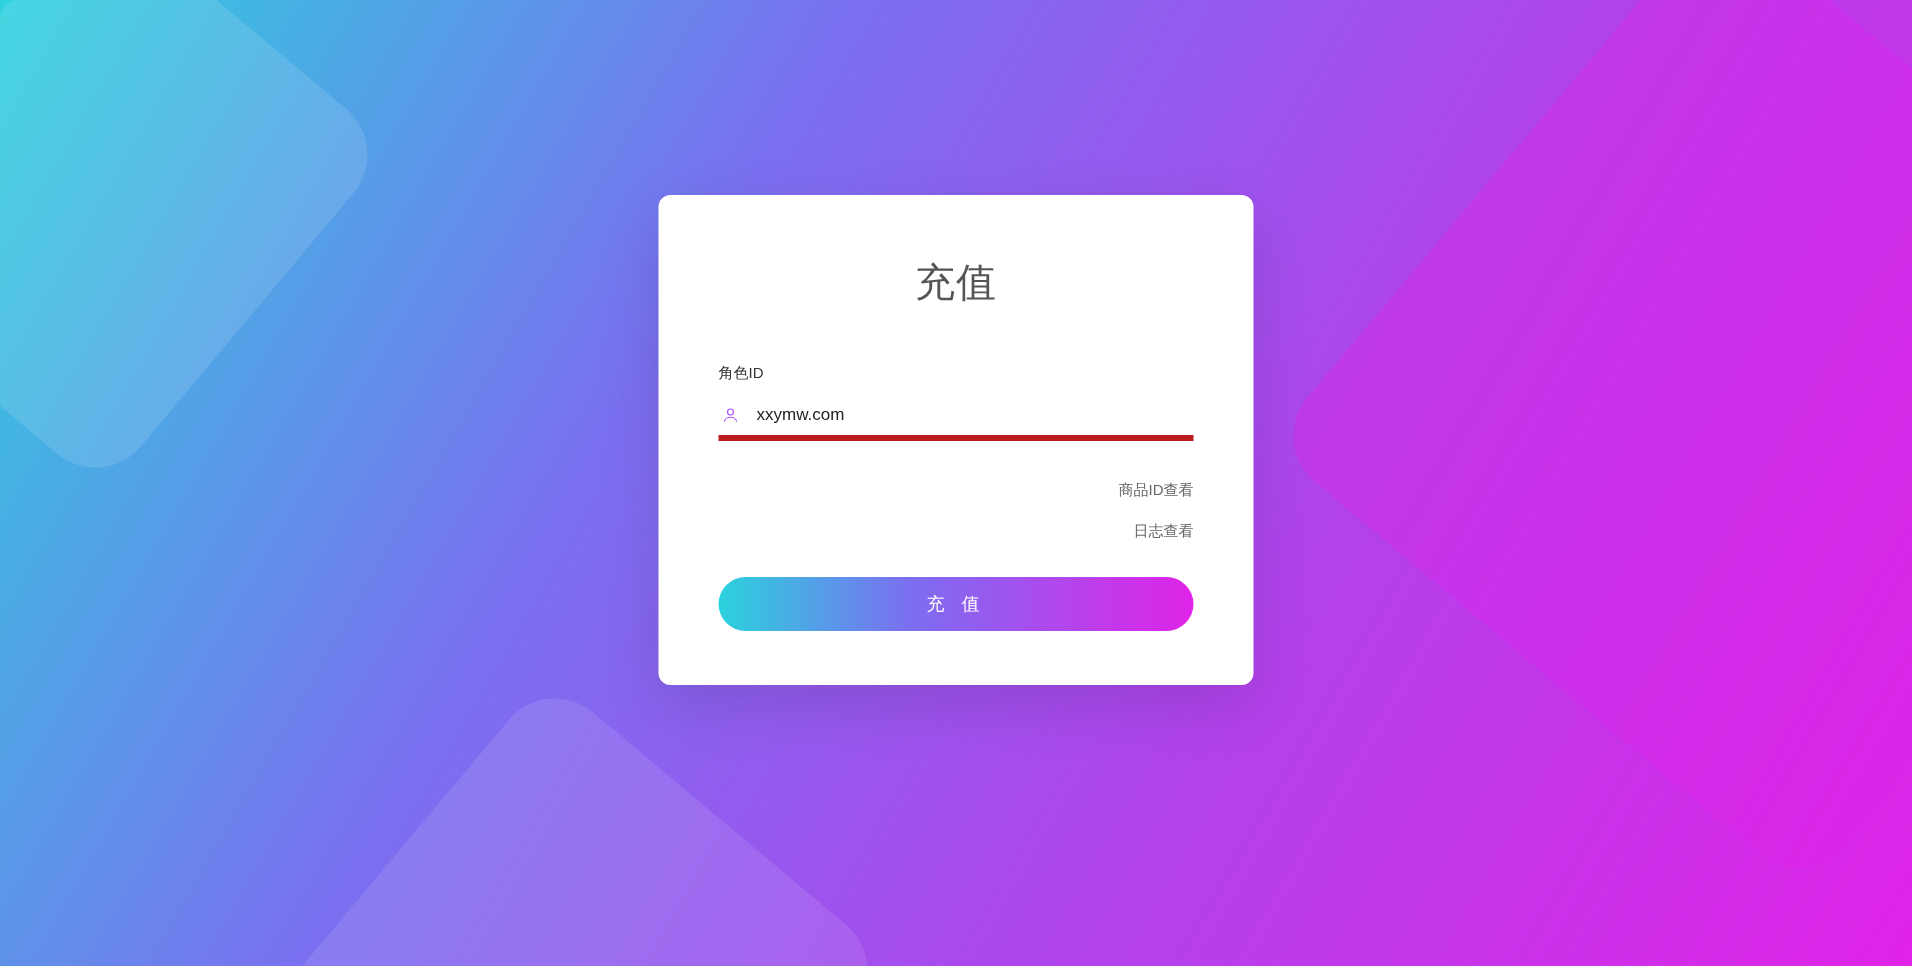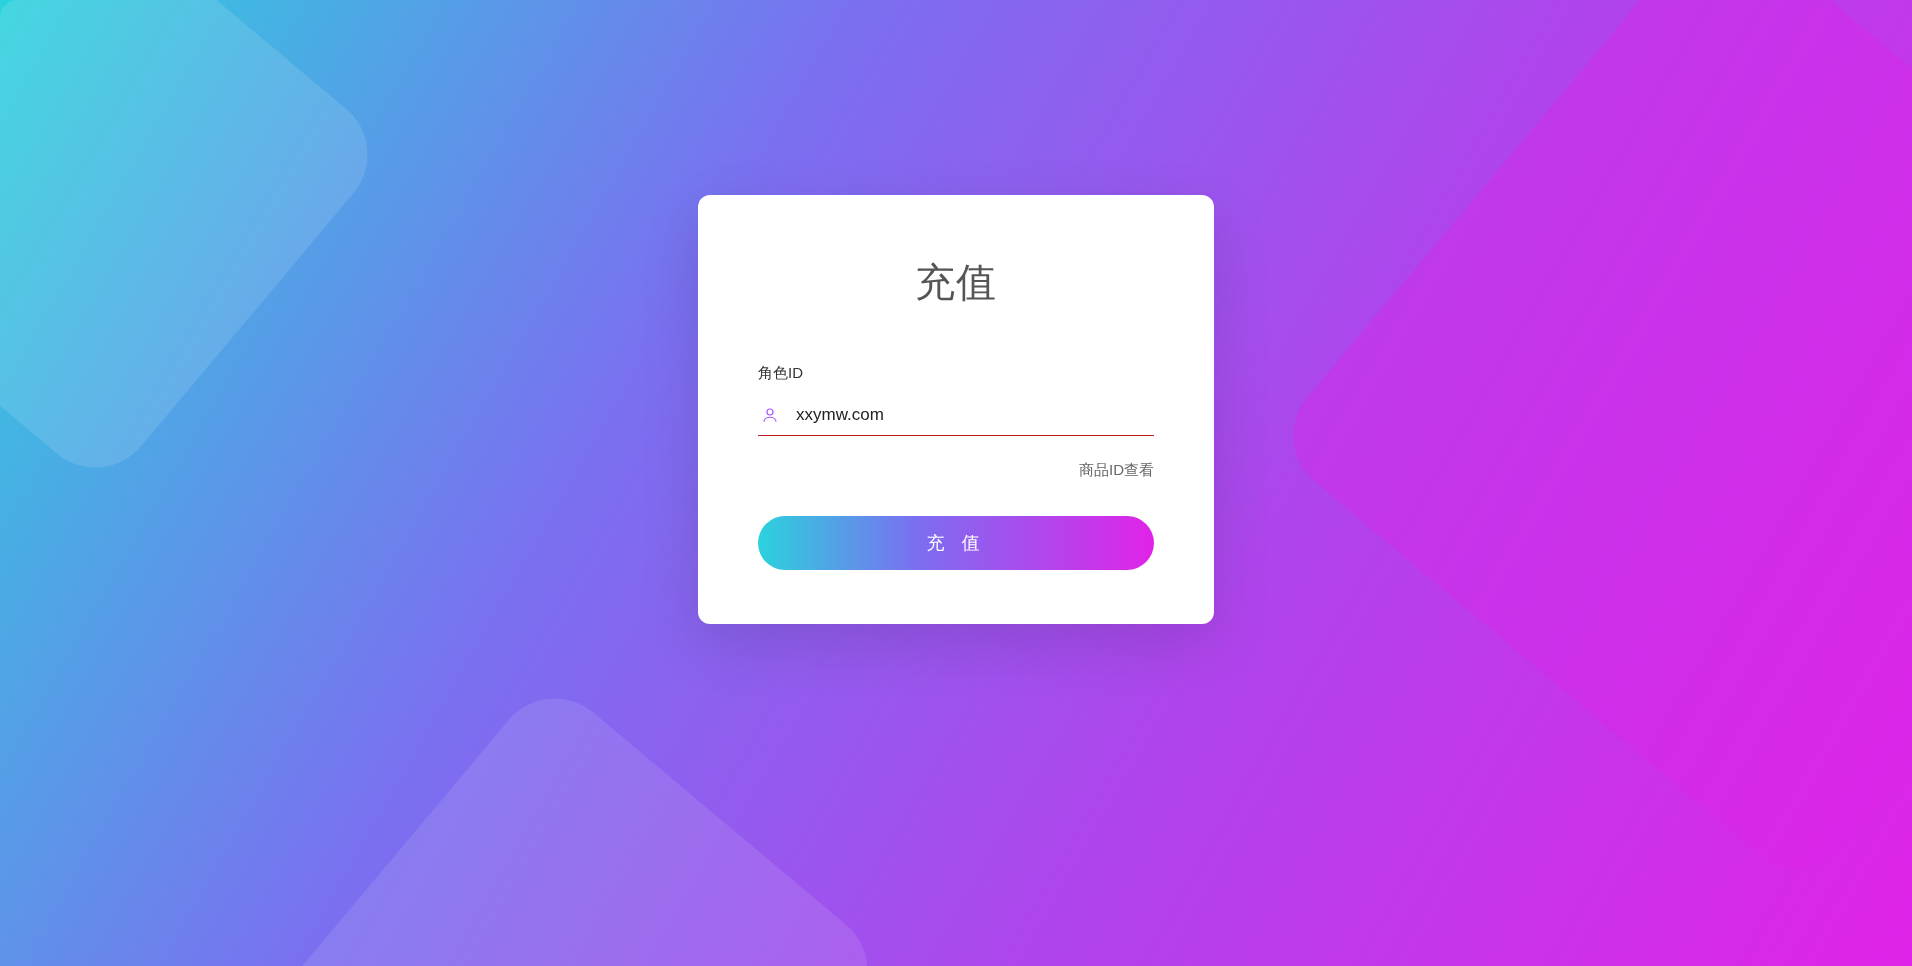--- a/index.html
+++ b/index.html
@@ -49,51 +49,51 @@
       background: rgba(224, 35, 232, 0.35);
       border-radius: 60px;
       transform: rotate(40deg);
     }
     
     .card {
       position: absolute;
       left: 50%;
       top: 195px;
       transform: translateX(-50%);
-      width: 516px;
+      width: 595px;
       background: #fff;
       border-radius: 12px;
       padding: 60px 60px 54px 60px;
       box-shadow: 0 20px 60px rgba(0,0,0,0.12);
     }
     
     .card-title {
       font-size: 40px;
       font-weight: 400;
       color: #555;
       text-align: center;
       margin-bottom: 54px;
       letter-spacing: 1px;
     }
     
     .field {
-      margin-bottom: 25px;
+      margin-bottom: 40px;
     }
     
     .field-label {
       font-size: 15px;
       color: #333;
       margin-bottom: 14px;
       display: block;
     }
     
     .input-wrap {
       display: flex;
       align-items: center;
-      border-bottom: 1px solid #b91c1c;
+      border-bottom: 6px solid #b91c1c;
       padding: 8px 2px 10px 2px;
     }
     
     .input-icon {
       width: 20px;
       height: 20px;
       margin-right: 16px;
       flex-shrink: 0;
       display: flex;
       align-items: center;
@@ -165,15 +165,18 @@
       </span>
       <input type="text" class="text-input" value="xxymw.com" style="">
     </div>
   </div>
   
   
   <div class="link-row">
     <a class="link">商品ID查看</a>
   </div>
   
+  <div class="link-row">
+    <a class="link">日志查看</a>
+  </div>
   
   <button class="submit-btn">充 值</button>
 </div>
 
 </body></html>

